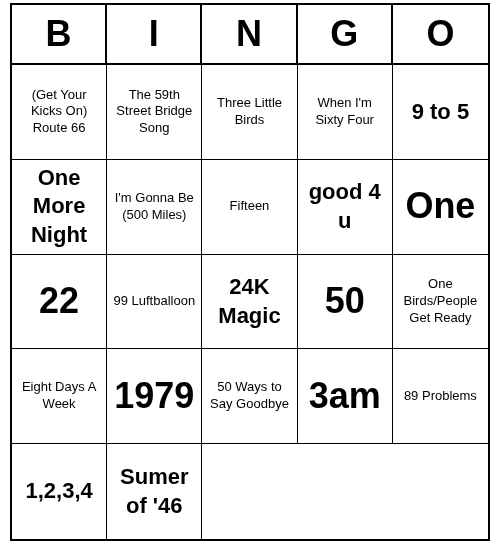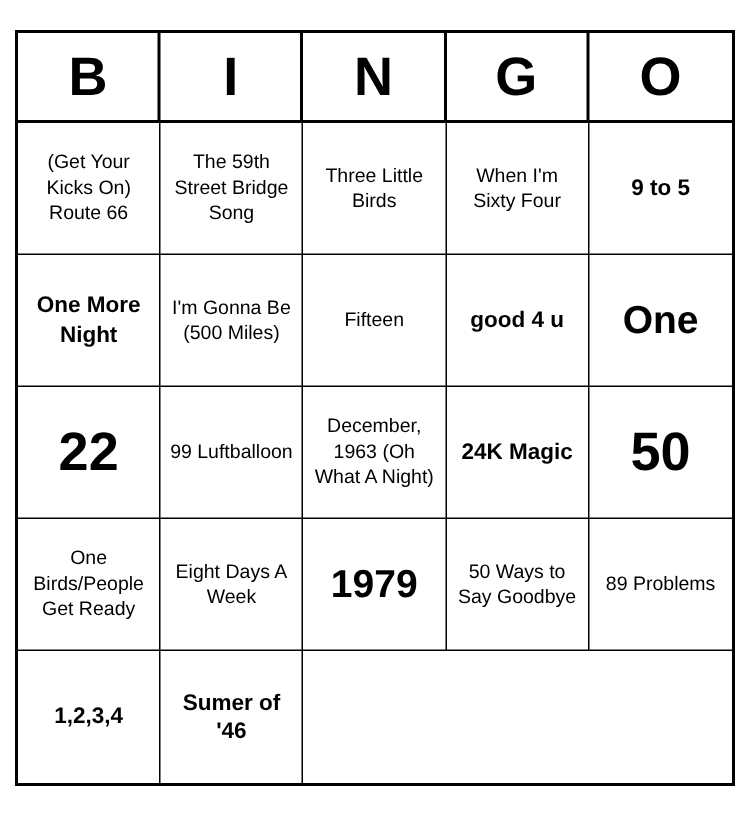--- a/index.html
+++ b/index.html
@@ -48,29 +48,29 @@
       font-size: 13px;
       line-height: 1.3;
     }
     .bingo-cell:nth-child(5n) {
       border-right: none;
     }
     .bingo-cell:nth-child(n+21) {
       border-bottom: none;
     }
     .bingo-cell.large-text {
-      font-size: 15px;
+      font-size: 22px;
       font-weight: bold;
     }
     .bingo-cell.free {
       font-size: 26px;
       font-weight: bold;
     }
     .bingo-cell.xl-text {
-      font-size: 26px;
+      font-size: 36px;
       font-weight: bold;
     }
     .bingo-cell.xxl-text {
       font-size: 36px;
       font-weight: bold;
     }
   </style>
 </head>
 <body>
 
@@ -88,24 +88,24 @@
       <div class="bingo-cell">Three Little Birds</div>
       <div class="bingo-cell">When I'm Sixty Four</div>
       <div class="bingo-cell large-text">9 to 5</div>
       <div class="bingo-cell large-text">One More Night</div>
       <div class="bingo-cell">I'm Gonna Be (500 Miles)</div>
       <div class="bingo-cell">Fifteen</div>
       <div class="bingo-cell large-text">good 4 u</div>
       <div class="bingo-cell xl-text">One</div>
       <div class="bingo-cell xxl-text">22</div>
       <div class="bingo-cell">99 Luftballoon</div>
-      <div class="bingo-cell">December, 1963 (Oh What A Night)</div>
       <div class="bingo-cell large-text">24K Magic</div>
       <div class="bingo-cell xxl-text">50</div>
       <div class="bingo-cell">One Birds/People Get Ready</div>
       <div class="bingo-cell">Eight Days A Week</div>
       <div class="bingo-cell xl-text">1979</div>
       <div class="bingo-cell">50 Ways to Say Goodbye</div>
+      <div class="bingo-cell xxl-text">3am</div>
       <div class="bingo-cell">89 Problems</div>
       <div class="bingo-cell large-text">1,2,3,4</div>
       <div class="bingo-cell large-text">Sumer of '46</div>
     </div>
 </div>
 
 </body></html>

